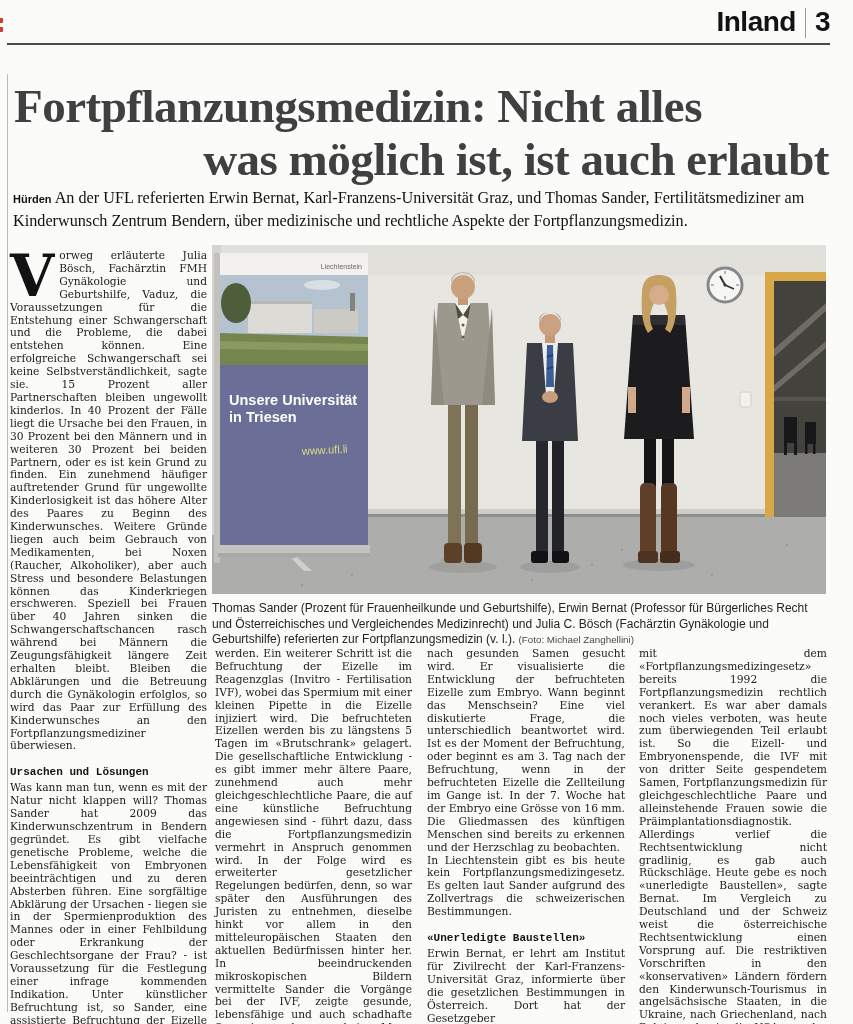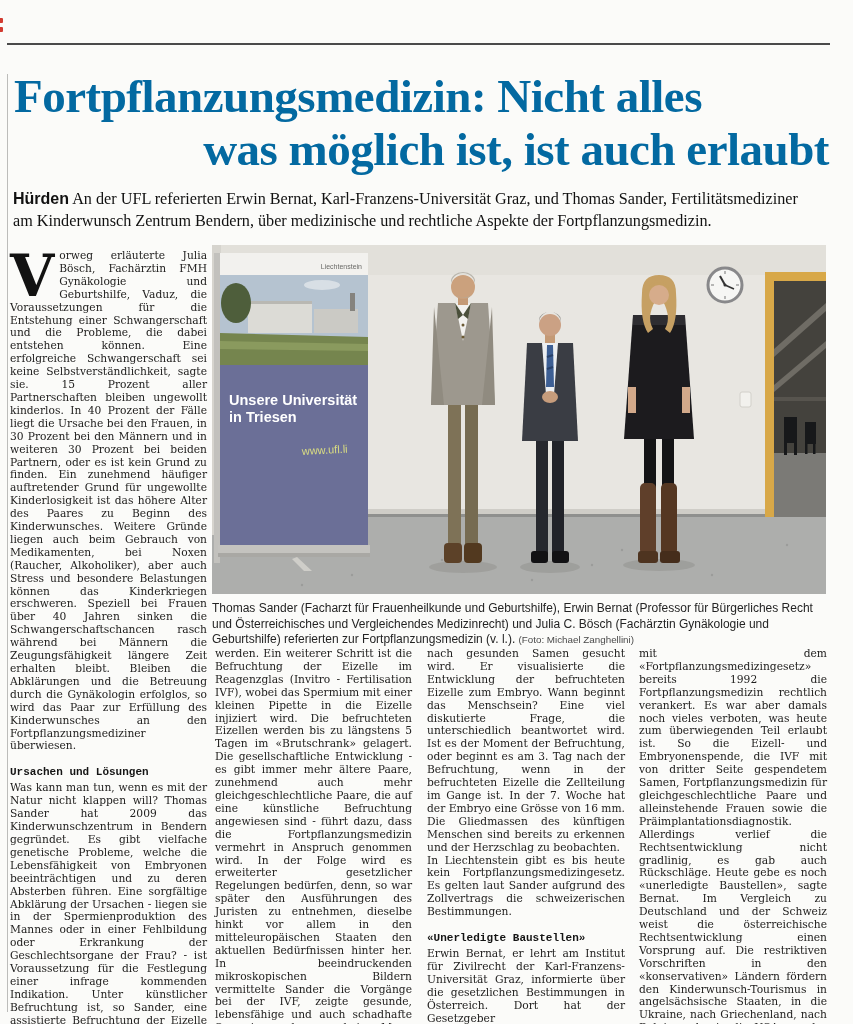--- a/index.html
+++ b/index.html
@@ -7,25 +7,25 @@
         font-family:"Liberation Serif",serif;color:#161616;}
   
   .masthead{position:absolute;top:6px;right:23px;display:flex;align-items:flex-start;gap:9px;
             font-family:"Liberation Sans",sans-serif;font-weight:bold;font-size:28px;letter-spacing:-0.5px;color:#121212;}
   .masthead .divider{width:1px;height:30px;background:#9a9a9a;margin-top:2px;}
   .top-rule{position:absolute;left:7px;right:23px;top:43px;height:2px;background:#4a4a4a;}
   .left-rule{position:absolute;left:7px;top:74px;width:1px;height:938px;background:#bcbcba;}
   .red-mark{position:absolute;left:-3px;top:18px;width:7px;height:18px;}
   .red-mark i{display:block;width:6px;height:5px;background:#d23b30;margin-bottom:4px;border-radius:1px;}
   
-  .headline{position:absolute;left:14px;top:70px;width:815px;
+  .headline{position:absolute;left:14px;top:80px;width:815px;
             font-family:"Liberation Serif",serif;font-weight:bold;font-size:47px;line-height:1.12;
-            letter-spacing:-0.5px;color:#0369a1;}
+            letter-spacing:-0.5px;color:#404040;}
   .lead{position:absolute;left:13px;top:188px;width:800px;font-size:16.2px;line-height:21.5px;color:#111;}
-  .kicker{font-family:"Liberation Sans",sans-serif;font-weight:bold;font-size:16px;}
+  .kicker{font-family:"Liberation Sans",sans-serif;font-weight:bold;font-size:11px;}
   
   .photo{position:absolute;left:212px;top:245px;width:680px;height:349px;}
   .caption{position:absolute;left:212px;top:601px;width:608px;
            font-family:"Liberation Sans",sans-serif;font-size:12px;line-height:15.5px;color:#242424;}
   .credit{font-size:9.8px;color:#4a4a4a;text-align:right;}
   
   .col{position:absolute;font-family:"DejaVu Serif",serif;font-size:10.7px;line-height:12.9px;
        text-align:justify;color:#222120;hyphens:auto;-webkit-hyphens:auto;}
   .col p{margin:0;}
   .col1{left:10px;top:250px;width:197px;}
@@ -40,20 +40,25 @@
 </head>
 <body>
 
 <div class="page">
 
   <div class="red-mark">
       <i></i>
       <i></i>
     </div>
 
+  <div class="masthead">
+    <span>Inland</span>
+    <span class="divider"></span>
+    <span>3</span>
+  </div>
   <div class="top-rule"></div>
   <div class="left-rule"></div>
 
   <h1 class="headline" style="margin:0;">
     <span style="display:block;">Fortpflanzungsmedizin: Nicht alles</span>
     <span style="display:block;text-align:right;">was möglich ist, ist auch erlaubt</span>
   </h1>
 
   <p class="lead" style="margin:0;"><span class="kicker">Hürden</span><span> An der UFL referierten Erwin Bernat, Karl-Franzens-Universität Graz, und Thomas Sander, Fertilitätsmediziner am Kinderwunsch Zentrum Bendern, über medizinische und rechtliche Aspekte der Fortpflanzungsmedizin.</span></p>
 
@@ -190,21 +195,21 @@
         <rect x="421" y="70" width="52" height="10" fill="#2e2d31"></rect>
         <rect x="416" y="142" width="8" height="26" fill="#d2a98a"></rect>
         <rect x="470" y="142" width="8" height="26" fill="#d2a98a"></rect>
         <path d="M430,48 q0,-18 17,-18 q17,0 17,18 q2,28 -6,40 l-5,-4 q8,-14 -6,-34 q-14,20 -6,34 l-5,4 q-8,-12 -6,-40 Z" fill="#c6a063"></path>
         <circle cx="447" cy="50" r="10" fill="#d6ac8b"></circle>
         <path d="M437,47 a10,10 0 0 1 20,0 l0,-4 a10,8 0 0 0 -20,0 Z" fill="#c6a063"></path>
       </g>
     </svg>
   </div>
 
-  <p class="caption" style="margin:0;"><span>Thomas Sander (Facharzt für Frauenheilkunde und Geburtshilfe), Erwin Bernat (Professor für Bürgerliches Recht und Österreichisches und Vergleichendes Medizinrecht) und Julia C. Bösch (Fachärztin Gynäkologie und Geburtshilfe) referierten zur Fortpflanzungsmedizin (v. l.). </span><span class="credit">(Foto: Michael Zanghellini)</span></p>
+  <p class="caption" style="margin:0;"><span>Thomas Sander (Prozent für Frauenheilkunde und Geburtshilfe), Erwin Bernat (Professor für Bürgerliches Recht und Österreichisches und Vergleichendes Medizinrecht) und Julia C. Bösch (Fachärztin Gynäkologie und Geburtshilfe) referierten zur Fortpflanzungsmedizin (v. l.). </span><span class="credit">(Foto: Michael Zanghellini)</span></p>
 
   <div class="col col1">
     <p><span class="dropcap">V</span><span>orweg erläuterte Julia Bösch, Fachärztin FMH Gynäkologie und Geburtshilfe, Vaduz, die Voraussetzungen für die Entstehung einer Schwangerschaft und die Probleme, die dabei entstehen können. Eine erfolgreiche Schwangerschaft sei keine Selbstverständlichkeit, sagte sie. 15 Prozent aller Partnerschaften bleiben ungewollt kinderlos. In 40 Prozent der Fälle liegt die Ursache bei den Frauen, in 30 Prozent bei den Männern und in weiteren 30 Prozent bei beiden Partnern, oder es ist kein Grund zu finden. Ein zunehmend häufiger auftretender Grund für ungewollte Kinderlosigkeit ist das höhere Alter des Paares zu Beginn des Kinderwunsches. Weitere Gründe liegen auch beim Gebrauch von Medikamenten, bei Noxen (Raucher, Alkoholiker), aber auch Stress und besondere Belastungen können das Kinderkriegen erschweren. Speziell bei Frauen über 40 Jahren sinken die Schwangerschaftschancen rasch während bei Männern die Zeugungsfähigkeit längere Zeit erhalten bleibt. Bleiben die Abklärungen und die Betreuung durch die Gynäkologin erfolglos, so wird das Paar zur Erfüllung des Kinderwunsches an den Fortpflanzungsmediziner überwiesen.</span></p>
     <h3 class="subhead">Ursachen und Lösungen</h3>
     <p>Was kann man tun, wenn es mit der Natur nicht klappen will? Thomas Sander hat 2009 das Kinderwunschzentrum in Bendern gegründet. Es gibt vielfache genetische Probleme, welche die Lebensfähigkeit von Embryonen beeinträchtigen und zu deren Absterben führen. Eine sorgfältige Abklärung der Ursachen - liegen sie in der Spermienproduktion des Mannes oder in einer Fehlbildung oder Erkrankung der Geschlechtsorgane der Frau? - ist Voraussetzung für die Festlegung einer infrage kommenden Indikation. Unter künstlicher Befruchtung ist, so Sander, eine assistierte Befruchtung der Eizelle zu verstehen, die am einfachsten mit einer Insemination vorgenommen wird, bei der die männlichen Samen aufgearbeitet und zum optimalen Zeitpunkt in die Gebärmutter eingeführt</p>
   </div>
 
   <div class="col col2">
     <p>werden. Ein weiterer Schritt ist die Befruchtung der Eizelle im Reagenzglas (Invitro - Fertilisation IVF), wobei das Spermium mit einer kleinen Pipette in die Eizelle injiziert wird. Die befruchteten Eizellen werden bis zu längstens 5 Tagen im «Brutschrank» gelagert. Die gesellschaftliche Entwicklung - es gibt immer mehr ältere Paare, zunehmend auch mehr gleichgeschlechtliche Paare, die auf eine künstliche Befruchtung angewiesen sind - führt dazu, dass die Fortpflanzungsmedizin vermehrt in Anspruch genommen wird. In der Folge wird es erweiterter gesetzlicher Regelungen bedürfen, denn, so war später den Ausführungen des Juristen zu entnehmen, dieselbe hinkt vor allem in den mitteleuropäischen Staaten den aktuellen Bedürfnissen hinter her. In beeindruckenden mikroskopischen Bildern vermittelte Sander die Vorgänge bei der IVF, zeigte gesunde, lebensfähige und auch schadhafte Spermien, oder wo beim Mann mittels Hodenbiopsie</p>
   </div>

